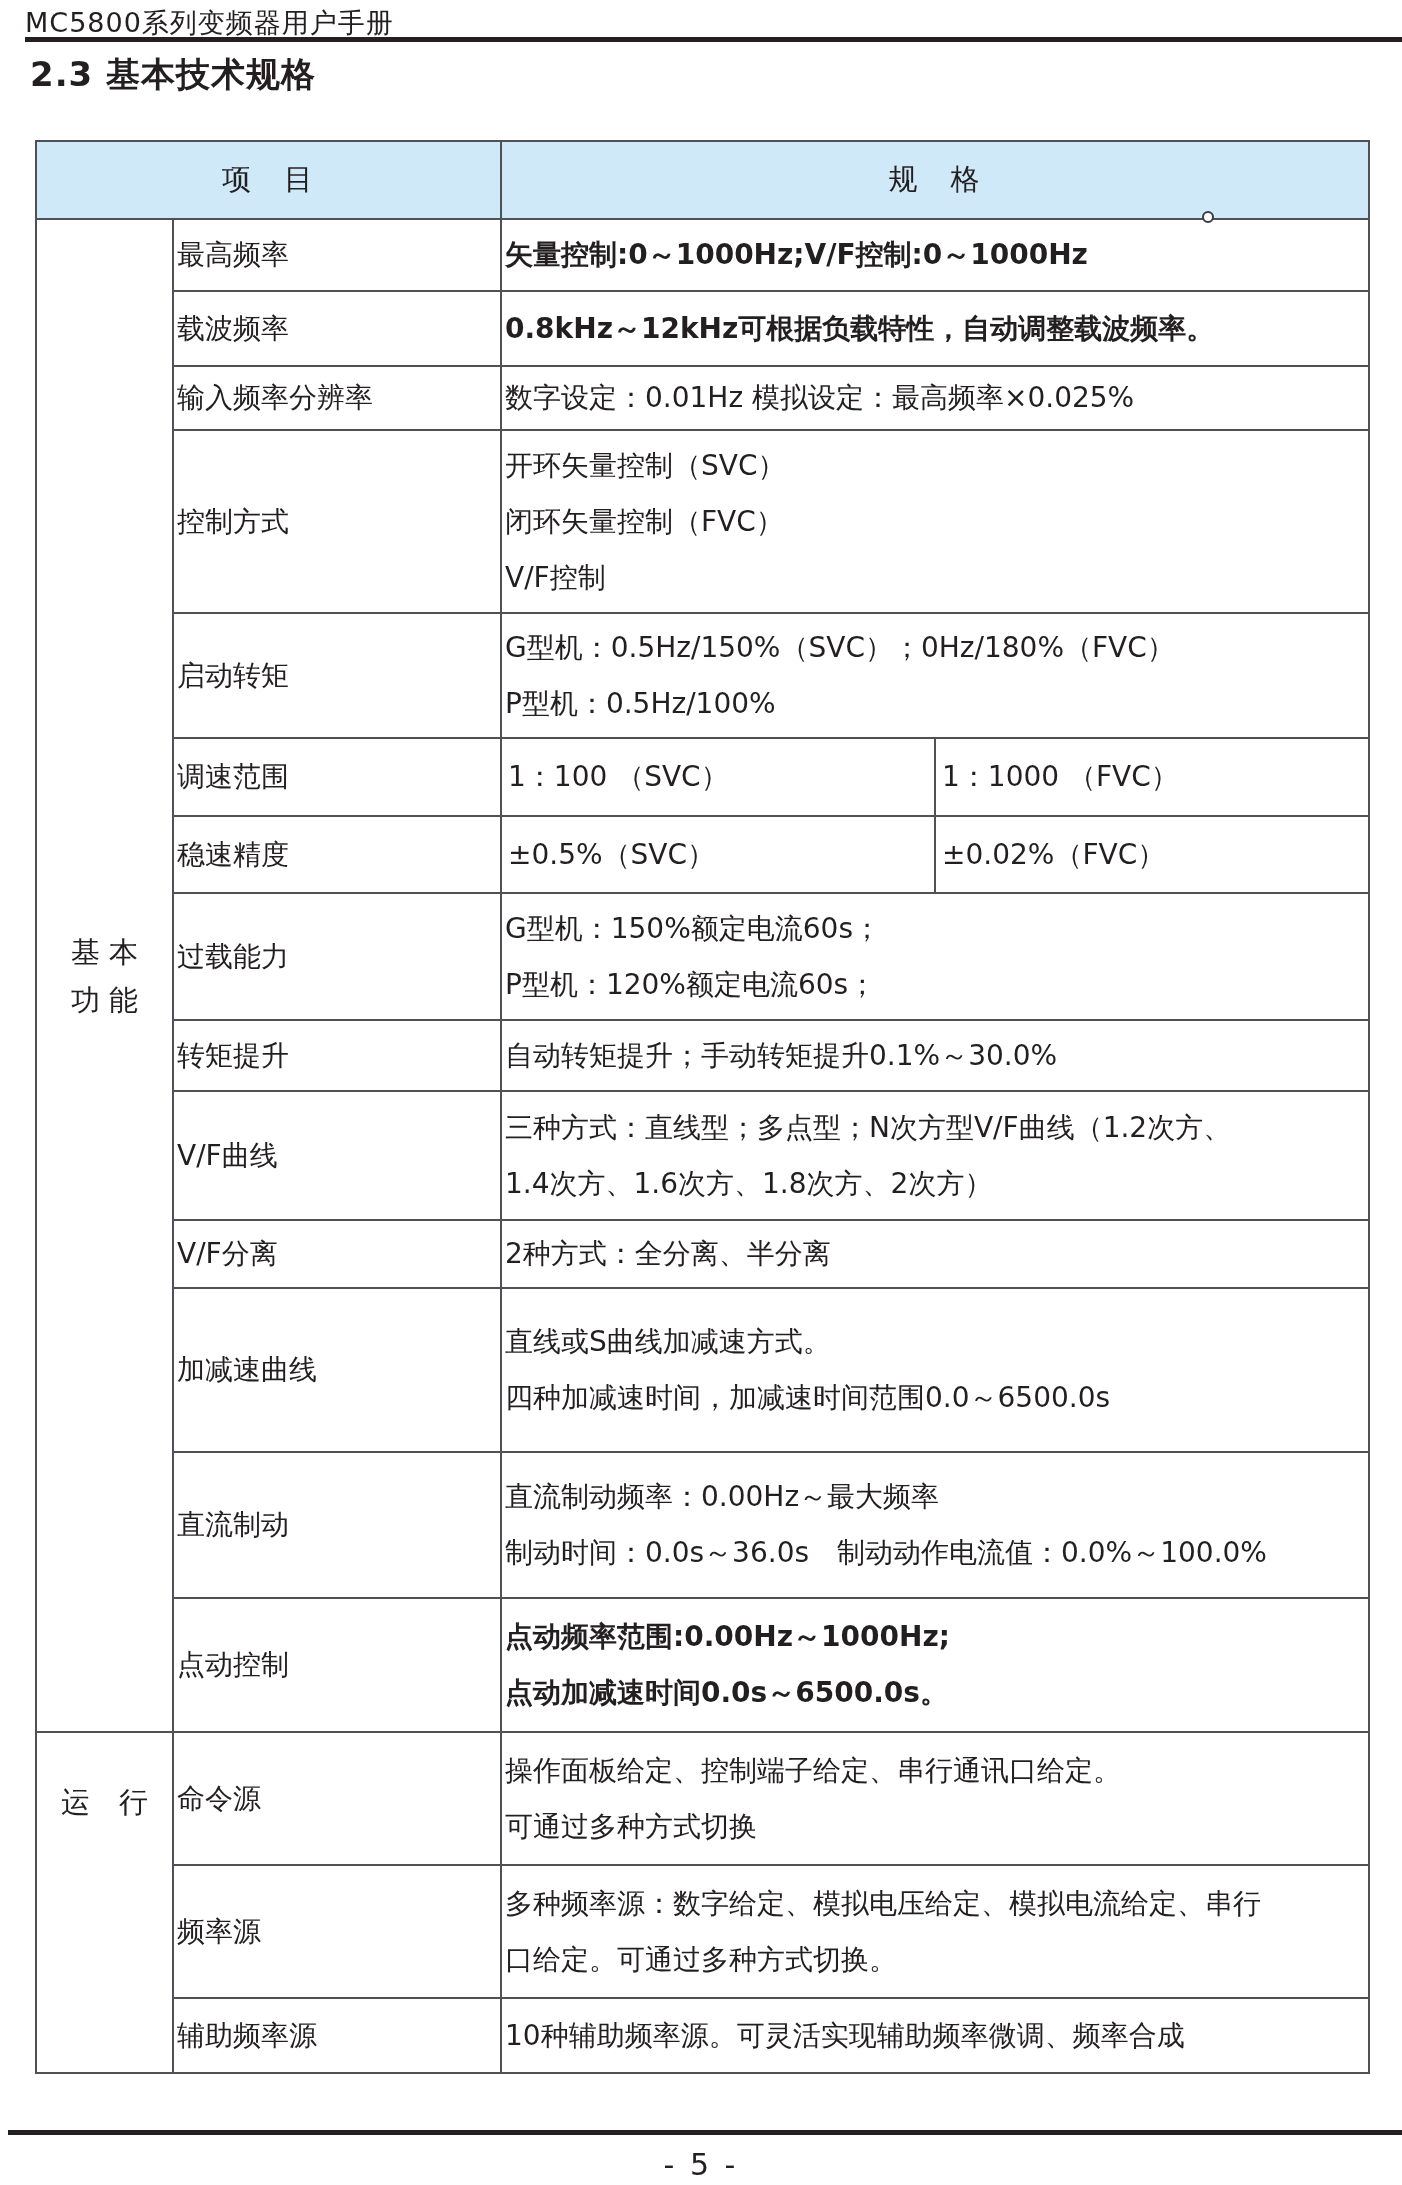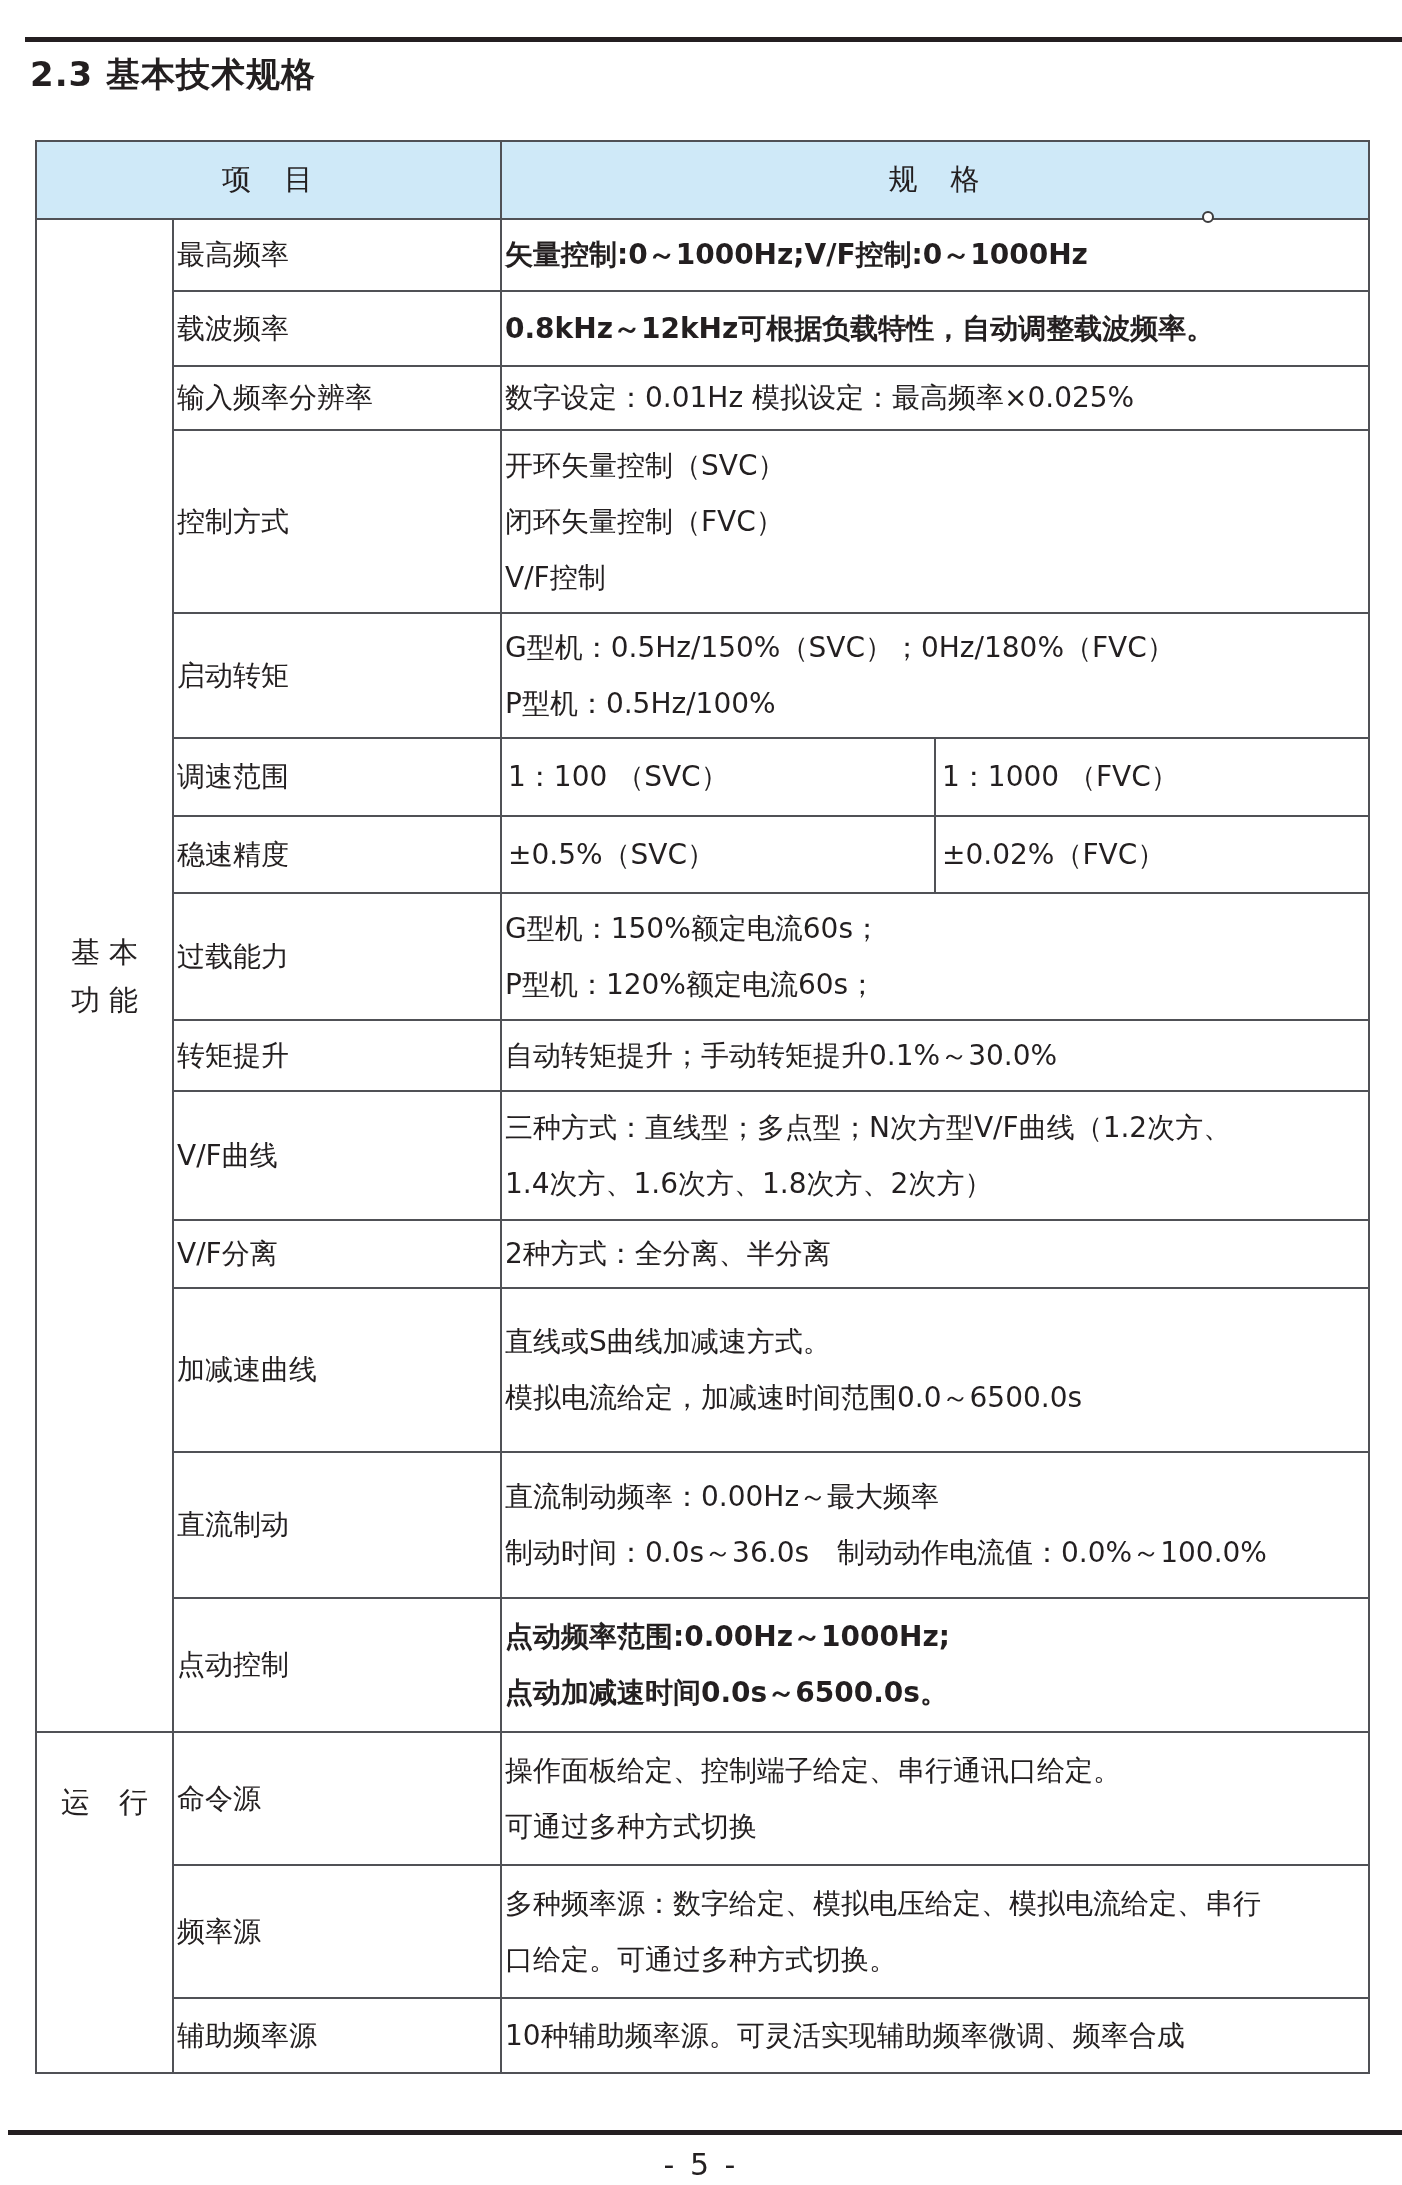--- a/index.html
+++ b/index.html
@@ -74,20 +74,21 @@
   .page-num{
     position:absolute;left:0;top:2147px;width:1402px;
     text-align:center;font-size:30px;letter-spacing:3px;
   }
 </style>
 </head>
 <body>
 
 <div class="page">
 
+  <div class="doc-header">MC5800系列变频器用户手册</div>
   <div class="top-rule"></div>
 
   <div class="section-title">2.3 基本技术规格</div>
 
   <table class="spec">
     <colgroup>
       <col style="width:137px">
         <col style="width:328px">
         <col style="width:434px">
         <col style="width:434px">
@@ -169,21 +170,21 @@
       <tr style="height:68px">
         <td class="item">V/F分离</td>
         <td class="spec-cell" colspan="2">
           <div class="spec-line">2种方式：全分离、半分离</div>
         </td>
       </tr>
       <tr style="height:164px">
         <td class="item">加减速曲线</td>
         <td class="spec-cell" colspan="2">
           <div class="spec-line">直线或S曲线加减速方式。</div>
-          <div class="spec-line">模拟电流给定，加减速时间范围0.0～6500.0s</div>
+          <div class="spec-line">四种加减速时间，加减速时间范围0.0～6500.0s</div>
         </td>
       </tr>
       <tr style="height:146px">
         <td class="item">直流制动</td>
         <td class="spec-cell" colspan="2">
           <div class="spec-line">直流制动频率：0.00Hz～最大频率</div>
           <div class="spec-line">制动时间：0.0s～36.0s　制动动作电流值：0.0%～100.0%</div>
         </td>
       </tr>
       <tr style="height:134px">

